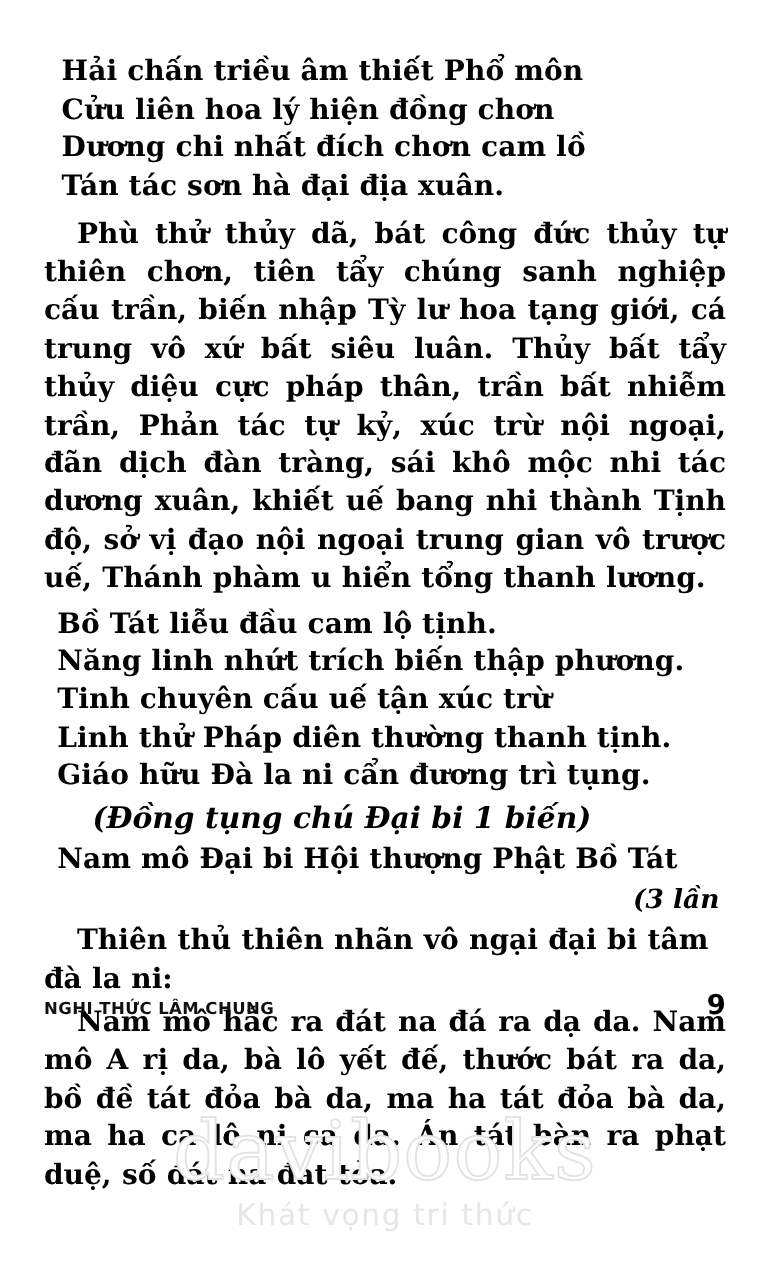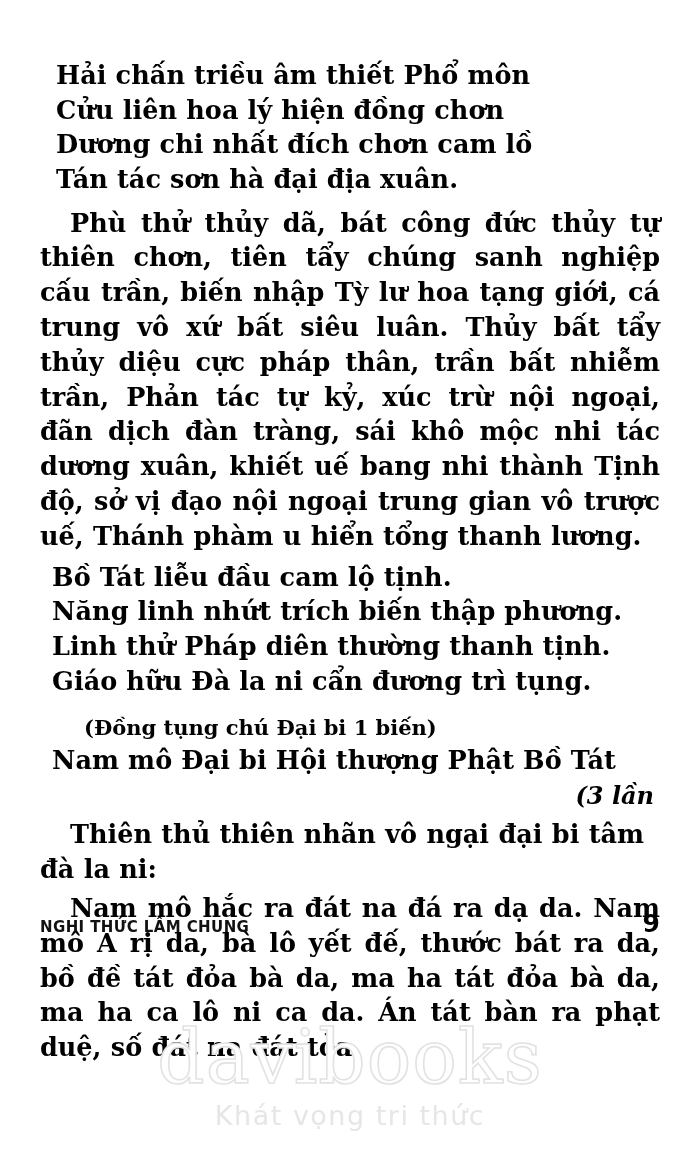--- a/index.html
+++ b/index.html
@@ -10,21 +10,21 @@
   body {
     width: 700px;
     height: 1150px;
     position: relative;
     overflow: hidden;
     font-family: "DejaVu Serif", serif;
     color: #000000;
   }
   .page {
     position: absolute;
-    left: 0; top: 10px;
+    left: 0; top: 0;
     width: 700px;
     height: 976px;
     box-sizing: border-box;
     padding: 48px 40px 0 40px;
   }
   .content {
     width: 620px;
     margin: 0 auto;
     position: relative;
   }
@@ -45,25 +45,26 @@
     line-height: 1.365;
     text-align: justify;
     text-justify: inter-word;
     font-weight: 600;
     margin: 4px 0 0 0;
     text-indent: 30px;
     word-spacing: 0.5px;
   }
   .para.nojust { text-align: left; }
   .italic-note {
-    font-size: 21px;
+    font-style: italic;
+    font-size: 27px;
     font-weight: 600;
     padding-left: 44px;
     line-height: 1.4;
-    margin-top: 15px;
+    margin-top: 3px;
   }
   .right-note {
     font-style: italic;
     font-size: 24px;
     font-weight: 600;
     text-align: right;
     padding-right: 6px;
     margin-top: 4px;
   }
   .gap-sm { height: 6px; }
@@ -137,20 +138,21 @@
 
     <div class="gap-xs"></div>
 
     <p class="para">Phù thử thủy dã, bát công đức thủy tự thiên chơn, tiên tẩy chúng sanh nghiệp cấu trần, biến nhập Tỳ lư hoa tạng giới, cá trung vô xứ bất siêu luân. Thủy bất tẩy thủy diệu cực pháp thân, trần bất nhiễm trần, Phản tác tự kỷ, xúc trừ nội ngoại, đãn dịch đàn tràng, sái khô mộc nhi tác dương xuân, khiết uế bang nhi thành Tịnh độ, sở vị đạo nội ngoại trung gian vô trược uế, Thánh phàm u hiển tổng thanh lương.</p>
 
     <div class="gap-sm"></div>
 
     <div class="verse-block">
       <div class="line indent-verse2">Bồ Tát liễu đầu cam lộ tịnh.</div>
       <div class="line indent-verse2">Năng linh nhứt trích biến thập phương.</div>
+      <div class="line indent-verse2">Tinh chuyên cấu uế tận xúc trừ</div>
       <div class="line indent-verse2">Linh thử Pháp diên thường thanh tịnh.</div>
       <div class="line indent-verse2">Giáo hữu Đà la ni cẩn đương trì tụng.</div>
     </div>
 
     <div class="italic-note">(Đồng tụng chú Đại bi 1 biến)</div>
 
     <div class="line indent-verse2" style="margin-top:0;">Nam mô Đại bi Hội thượng Phật Bồ Tát</div>
 
     <div class="right-note">(3 lần</div>
 

